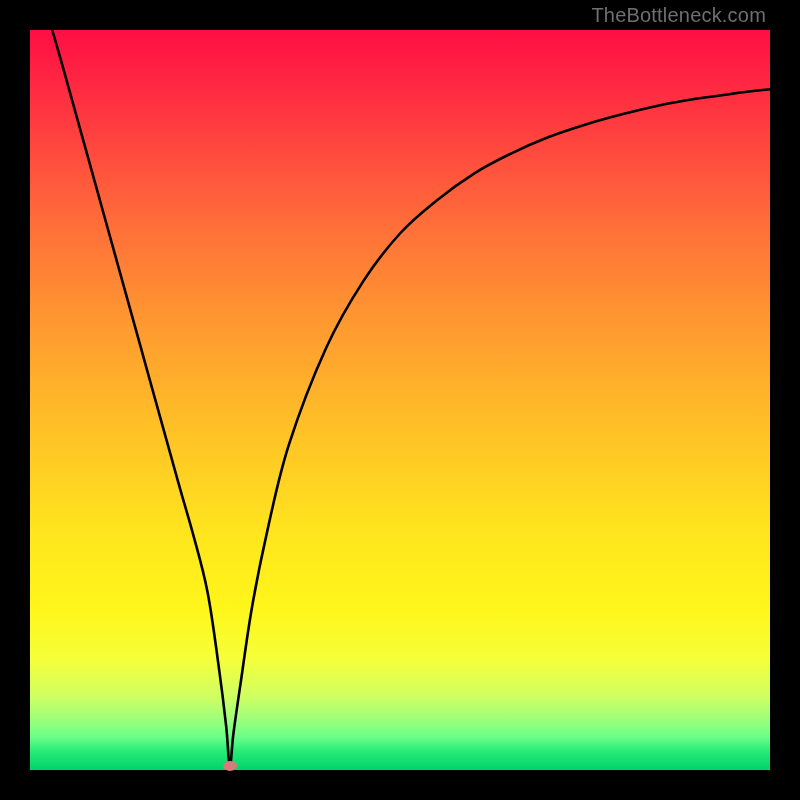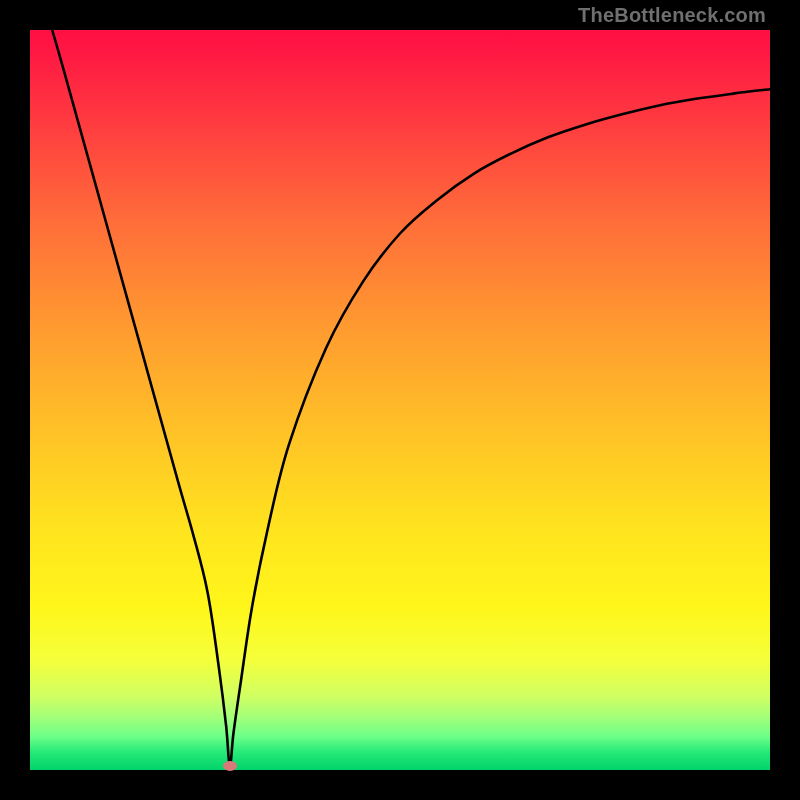--- a/index.html
+++ b/index.html
@@ -32,21 +32,21 @@
       #28ea78 97.5%,
       #00d36a 100%
     );
   }
   .watermark {
     position: absolute;
     top: 4px;
     right: 34px;
     color: #6f6f6f;
     font-size: 20px;
-    font-weight: 700;
+    font-weight: 400;
     letter-spacing: 0.2px;
   }
   svg.curve {
     position: absolute;
     left: 0;
     top: 0;
     width: 740px;
     height: 740px;
   }
   .dot {

